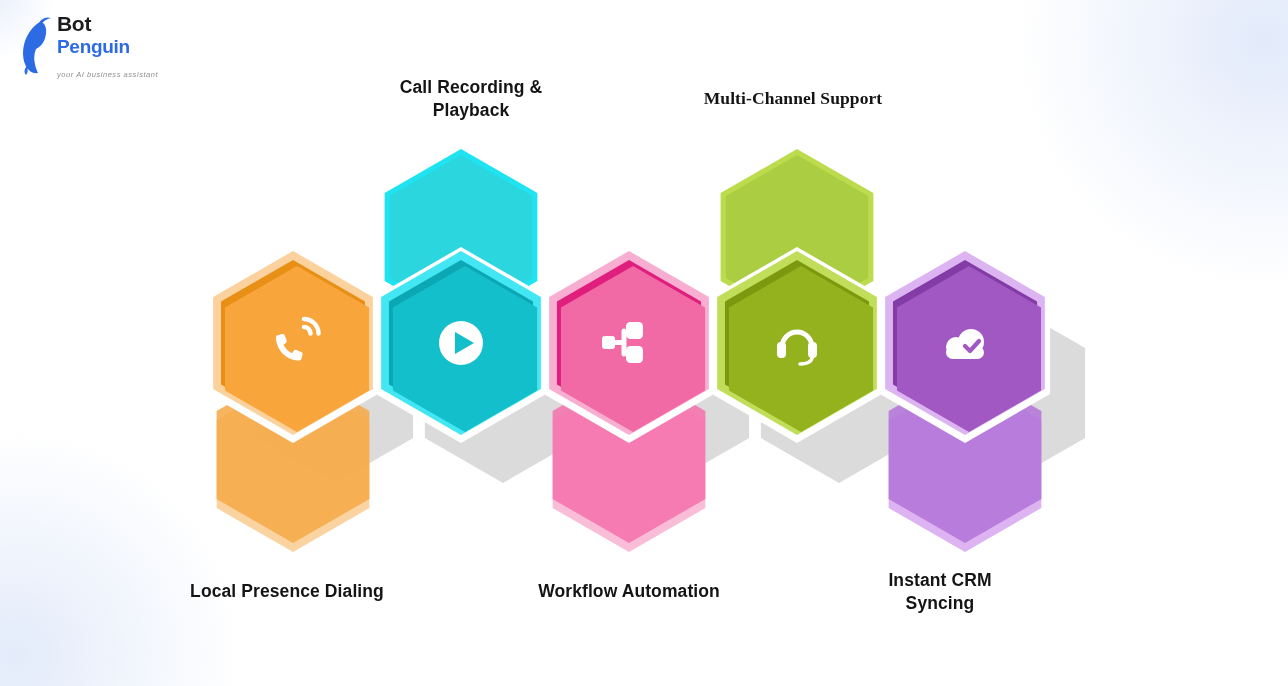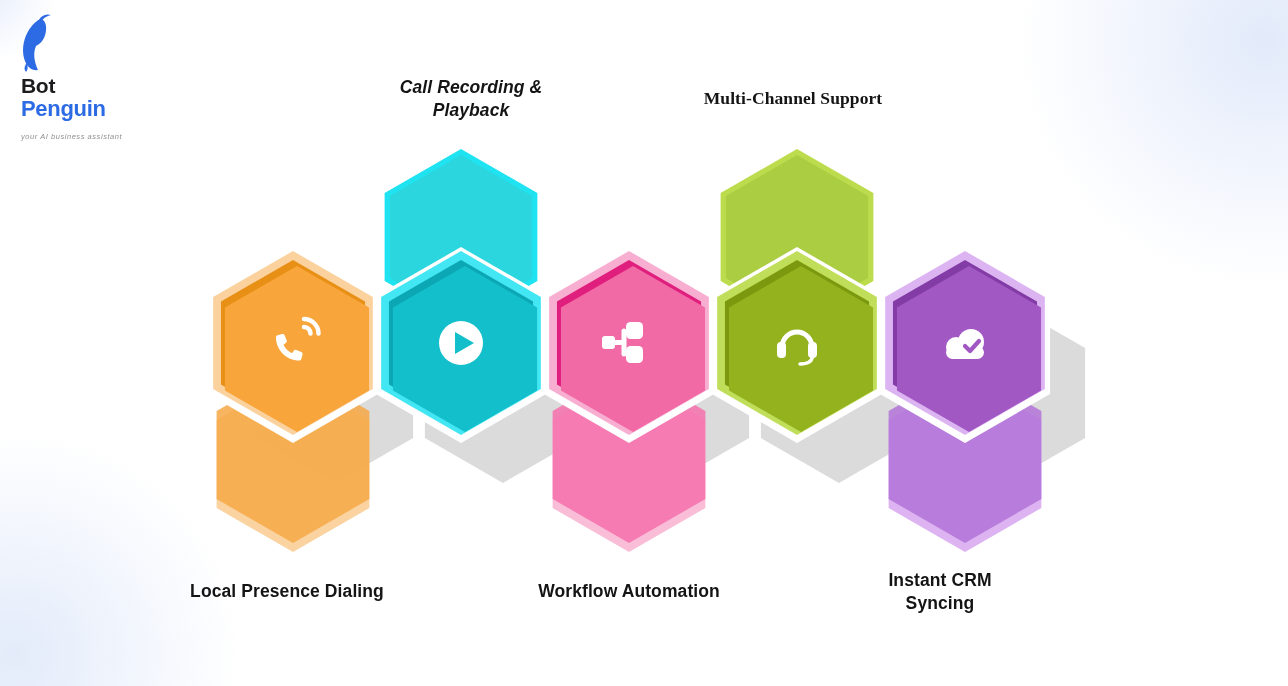--- a/index.html
+++ b/index.html
@@ -11,25 +11,25 @@
       radial-gradient(circle 300px at 15px 655px, #e3ebfa 0%, rgba(255,255,255,0) 75%),
       radial-gradient(circle 90px at -15px -10px, #e6edfb 0%, rgba(255,255,255,0) 80%),
       #ffffff;
   }
   .hex-svg{position:absolute;left:0;top:0;}
   .hex-label{
     position:absolute;transform:translateX(-50%);
     text-align:center;font-weight:700;font-size:17.5px;line-height:23px;
     color:#141414;letter-spacing:.1px;
   }
-  .logo{position:absolute;left:16px;top:12px;display:flex;align-items:flex-start;flex-direction:column;}
+  .logo{position:absolute;left:16px;top:12px;display:flex;align-items:center;}
   .logo svg{display:block;}
   .logo-text{margin-left:5px;}
   .logo-bot{font-weight:800;font-size:21px;line-height:23px;color:#1c1c1e;letter-spacing:-.3px;}
-  .logo-penguin{font-weight:800;font-size:22px;line-height:23px;color:#2d6be4;letter-spacing:-.3px;}
+  .logo-penguin{font-weight:800;font-size:19px;line-height:23px;color:#2d6be4;letter-spacing:-.3px;}
   .logo-tagline{font-size:7.5px;font-style:italic;color:#8f8f93;letter-spacing:.55px;margin-top:12px;white-space:nowrap;}
 </style>
 </head>
 <body>
 
 <div class="canvas">
 
   <div class="logo">
     <svg width="36" height="62" viewBox="0 0 36 62">
       <path fill="#2d6be4" d="M21 9 C 9 18 4 36 9 49 C 11 55 16 59 22 58 C 18 49 17 41 20 34 C 27 31 31 22 30 14 C 29 8 25 5 21 9 Z"></path>
@@ -113,18 +113,18 @@
         <polygon points="969,266 1041.044,307.5 1041.044,390.5 969,432 896.956,390.5 896.956,307.5" fill="#A158C3"></polygon>
         <g transform="translate(965,343)">
     <circle cx="-9" cy="4" r="10" fill="#fff"></circle>
     <circle cx="6" cy="-1" r="13" fill="#fff"></circle>
     <rect x="-19" y="3" width="38" height="13" rx="6.5" fill="#fff"></rect>
     <path d="M 0 3 L 5 8 L 14 -2" stroke="#A158C3" stroke-width="4.2" fill="none" stroke-linecap="round" stroke-linejoin="round"></path>
         </g>
       </g>
     </svg>
 
-  <div class="hex-label" style="left:471px;top:76px;width:180px;font-style:italic;">Call Recording &amp; Playback</div>
+  <div class="hex-label" style="left:471px;top:76px;width:180px;">Call Recording &amp; Playback</div>
   <div class="hex-label" style="left:793px;top:87px;width:260px;font-family:Liberation Serif, serif;">Multi-Channel Support</div>
   <div class="hex-label" style="left:629px;top:580px;width:260px;">Workflow Automation</div>
   <div class="hex-label" style="left:287px;top:580px;width:260px;">Local Presence Dialing</div>
   <div class="hex-label" style="left:940px;top:569px;width:140px;">Instant CRM Syncing</div>
 </div>
 
 </body></html>

